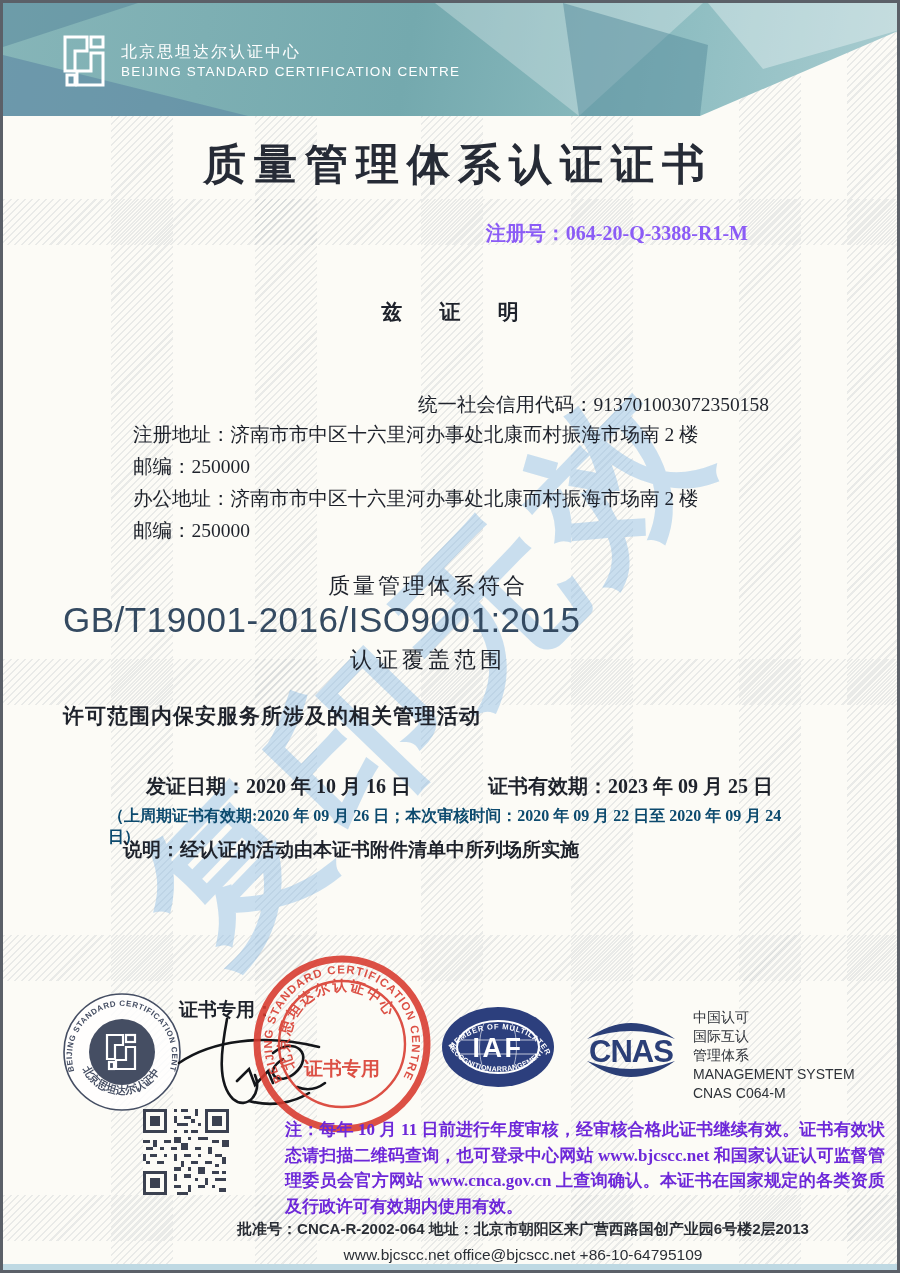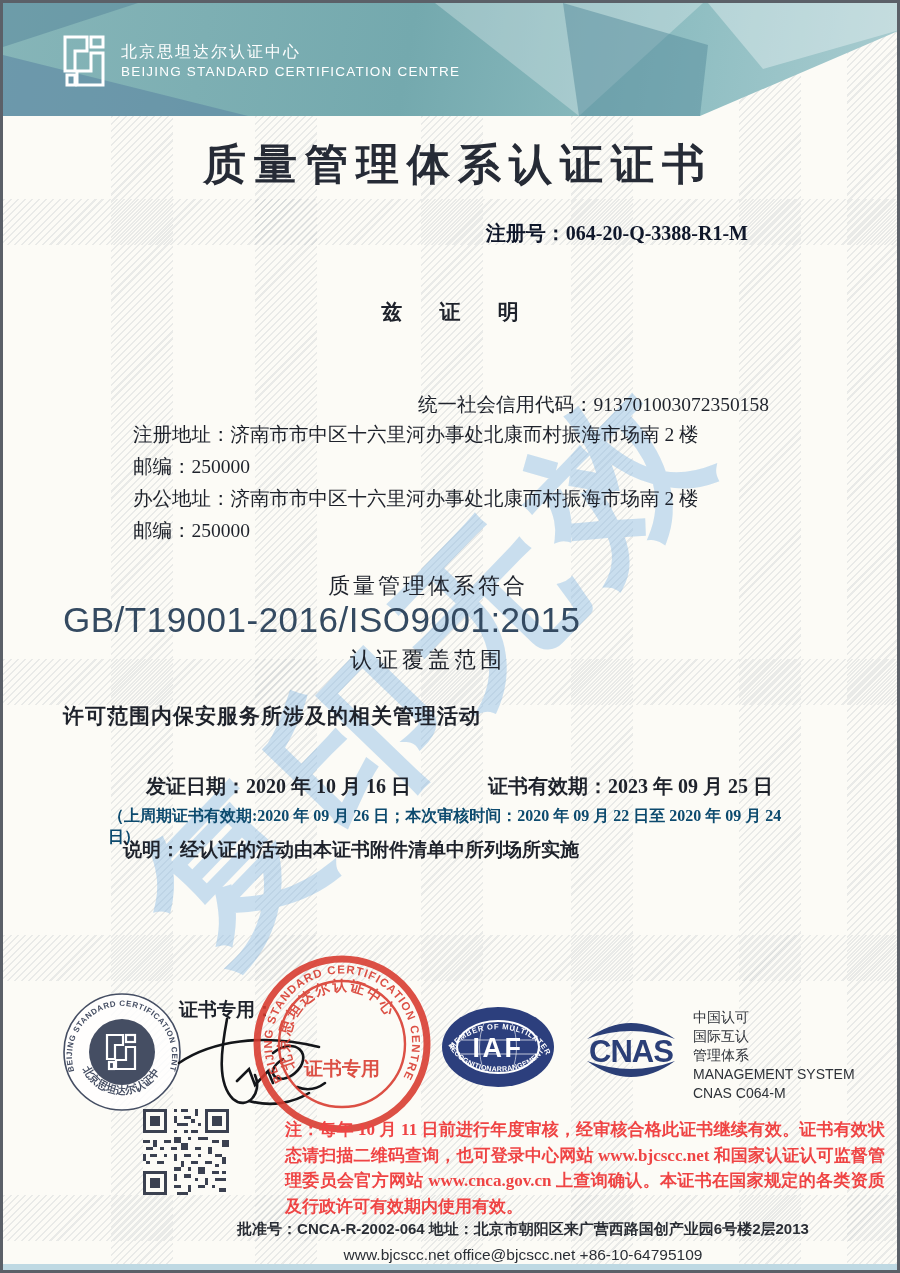--- a/index.html
+++ b/index.html
@@ -32,39 +32,39 @@
   .hdr-p4{background:#568c9b;opacity:.5;clip-path:polygon(560px 0,705px 42px,697px 113px,576px 113px);}
   .hdr-p5{background:rgba(255,255,255,.34);clip-path:polygon(705px 0,900px 0,900px 26px,760px 66px);}
   .hdr-content{position:absolute;left:58px;top:30px;display:flex;align-items:center;gap:14px;color:#fff;}
   .org-names{display:flex;flex-direction:column;line-height:1.35;font-family:"Liberation Sans","DejaVu Sans",sans-serif;}
   .org-cn{font-size:16px;letter-spacing:2px;}
   .org-en{font-size:13.5px;letter-spacing:1.2px;}
   
   .abs{position:absolute;}
   .doc-title{left:60px;top:133px;width:790px;text-align:center;font-size:43px;font-weight:700;
     letter-spacing:8px;color:#262b36;}
-  .regno{left:400px;top:217px;width:345px;text-align:right;font-size:20px;font-weight:700;color:#0f172a;}
+  .regno{left:400px;top:217px;width:345px;text-align:right;font-size:20px;font-weight:700;color:#8b5cf6;}
   .certify{left:60px;top:295px;width:790px;text-align:center;font-size:21px;letter-spacing:16px;font-weight:600;}
   .company{left:60px;top:333px;width:800px;text-align:center;font-size:40px;letter-spacing:3px;color:#22262f;}
   .credit{left:400px;top:388px;width:366px;text-align:right;font-size:19.5px;}
   .addr{left:130px;width:640px;font-size:19.5px;}
   .conform{left:60px;top:568px;width:730px;text-align:center;font-size:22px;letter-spacing:3px;}
   .std-code{left:60px;top:597px;width:730px;text-align:left;font-size:35px;font-weight:400;
     font-family:"Liberation Sans","DejaVu Sans",sans-serif;color:#344a61;letter-spacing:0.5px;}
   .scope-title{left:60px;top:642px;width:730px;text-align:center;font-size:22px;letter-spacing:4px;}
   .scope{left:60px;top:699px;width:730px;text-align:left;font-size:21px;font-weight:700;letter-spacing:1px;}
   .d-issue{left:143px;top:770px;font-size:20px;font-weight:600;}
   .d-valid{left:485px;top:770px;font-size:20px;font-weight:600;}
   .d-prev{left:105px;top:803px;width:700px;font-size:16px;font-weight:700;color:#0c4a6e;}
   .d-note{left:120px;top:834px;font-size:19px;font-weight:600;}
   .sign-label{left:176px;top:994px;font-size:19px;font-weight:700;}
   .cnas-block{left:690px;top:1005px;font-size:14px;line-height:19px;color:#2e3238;
     font-family:"Liberation Sans","DejaVu Sans",sans-serif;}
   .footnote{left:282px;top:1114px;width:600px;font-size:17px;font-weight:700;line-height:25.5px;
-    text-align:justify;color:#ef4444;}
+    text-align:justify;color:#6d28d9;}
   .approval{left:140px;top:1217px;width:760px;text-align:center;font-size:15px;font-weight:600;
     font-family:"Liberation Sans","DejaVu Sans",sans-serif;color:#2a2e35;}
   .contact{left:140px;top:1243px;width:760px;text-align:center;font-size:15.5px;
     font-family:"Liberation Sans","DejaVu Sans",sans-serif;color:#2a2e35;}
   .bottom-strip{position:absolute;left:0;bottom:0;width:900px;height:6px;background:#bfd9e3;}
   svg text{font-family:"Liberation Sans","DejaVu Sans",sans-serif;}
 </style>
 </head>
 <body>
 

